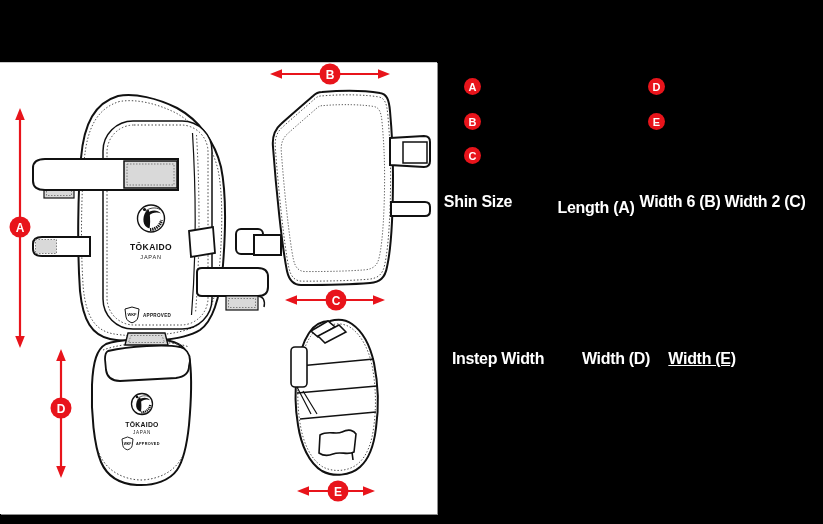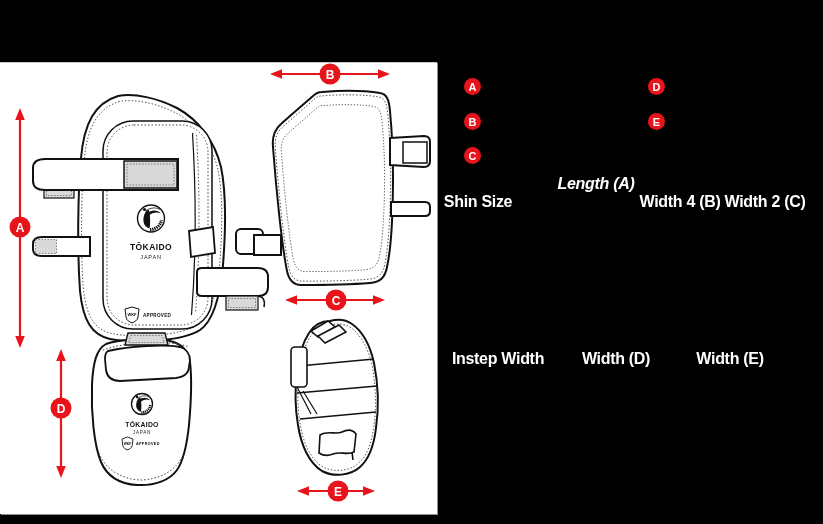--- a/index.html
+++ b/index.html
@@ -176,18 +176,18 @@
   <span>C</span>
 </div>
 <div class="legend-dot" style="left:648px;top:78px;background:#e8141b;">
   <span>D</span>
 </div>
 <div class="legend-dot" style="left:648px;top:113px;background:#e8141b;">
   <span>E</span>
 </div>
 
 <span class="hdr" style="left:478px;top:193px;text-align:center;">Shin Size</span>
-<span class="hdr" style="left:596px;top:175px;font-style:italic;">Length (A)</span>
-<span class="hdr" style="left:680px;top:193px;">Width 4 (B)</span>
+<span class="hdr" style="left:596px;top:199px;">Length (A)</span>
+<span class="hdr" style="left:680px;top:193px;">Width 6 (B)</span>
 <span class="hdr" style="left:765px;top:193px;">Width 2 (C)</span>
 <span class="hdr" style="left:498px;top:350px;">Instep Width</span>
 <span class="hdr" style="left:616px;top:350px;">Width (D)</span>
-<span class="hdr" style="left:730px;top:350px;">Width (E)</span>
+<span class="hdr" style="left:702px;top:350px;text-decoration:underline;">Width (E)</span>
 
 </body></html>

